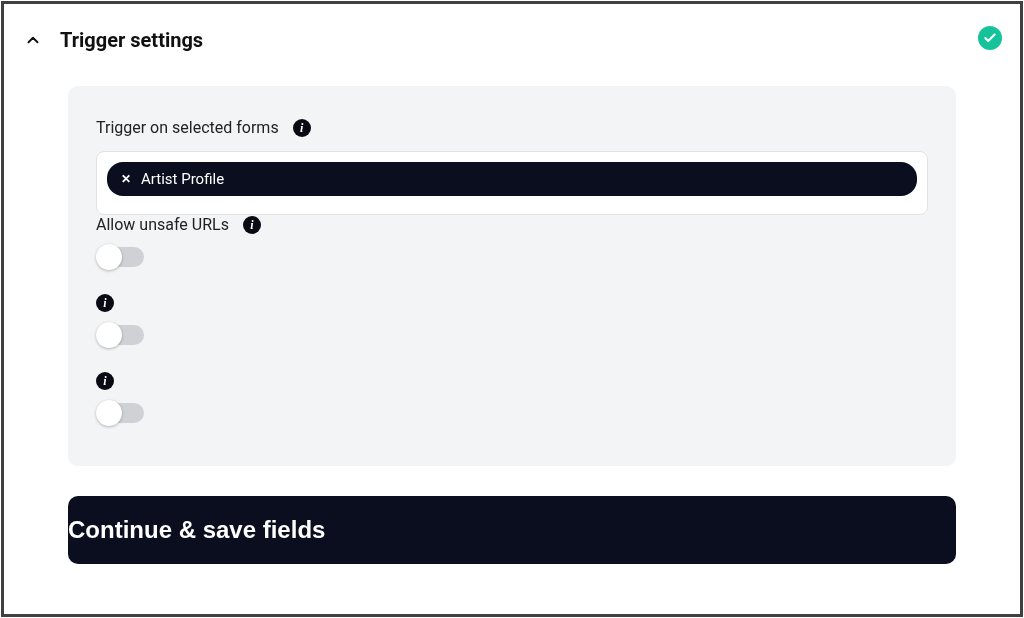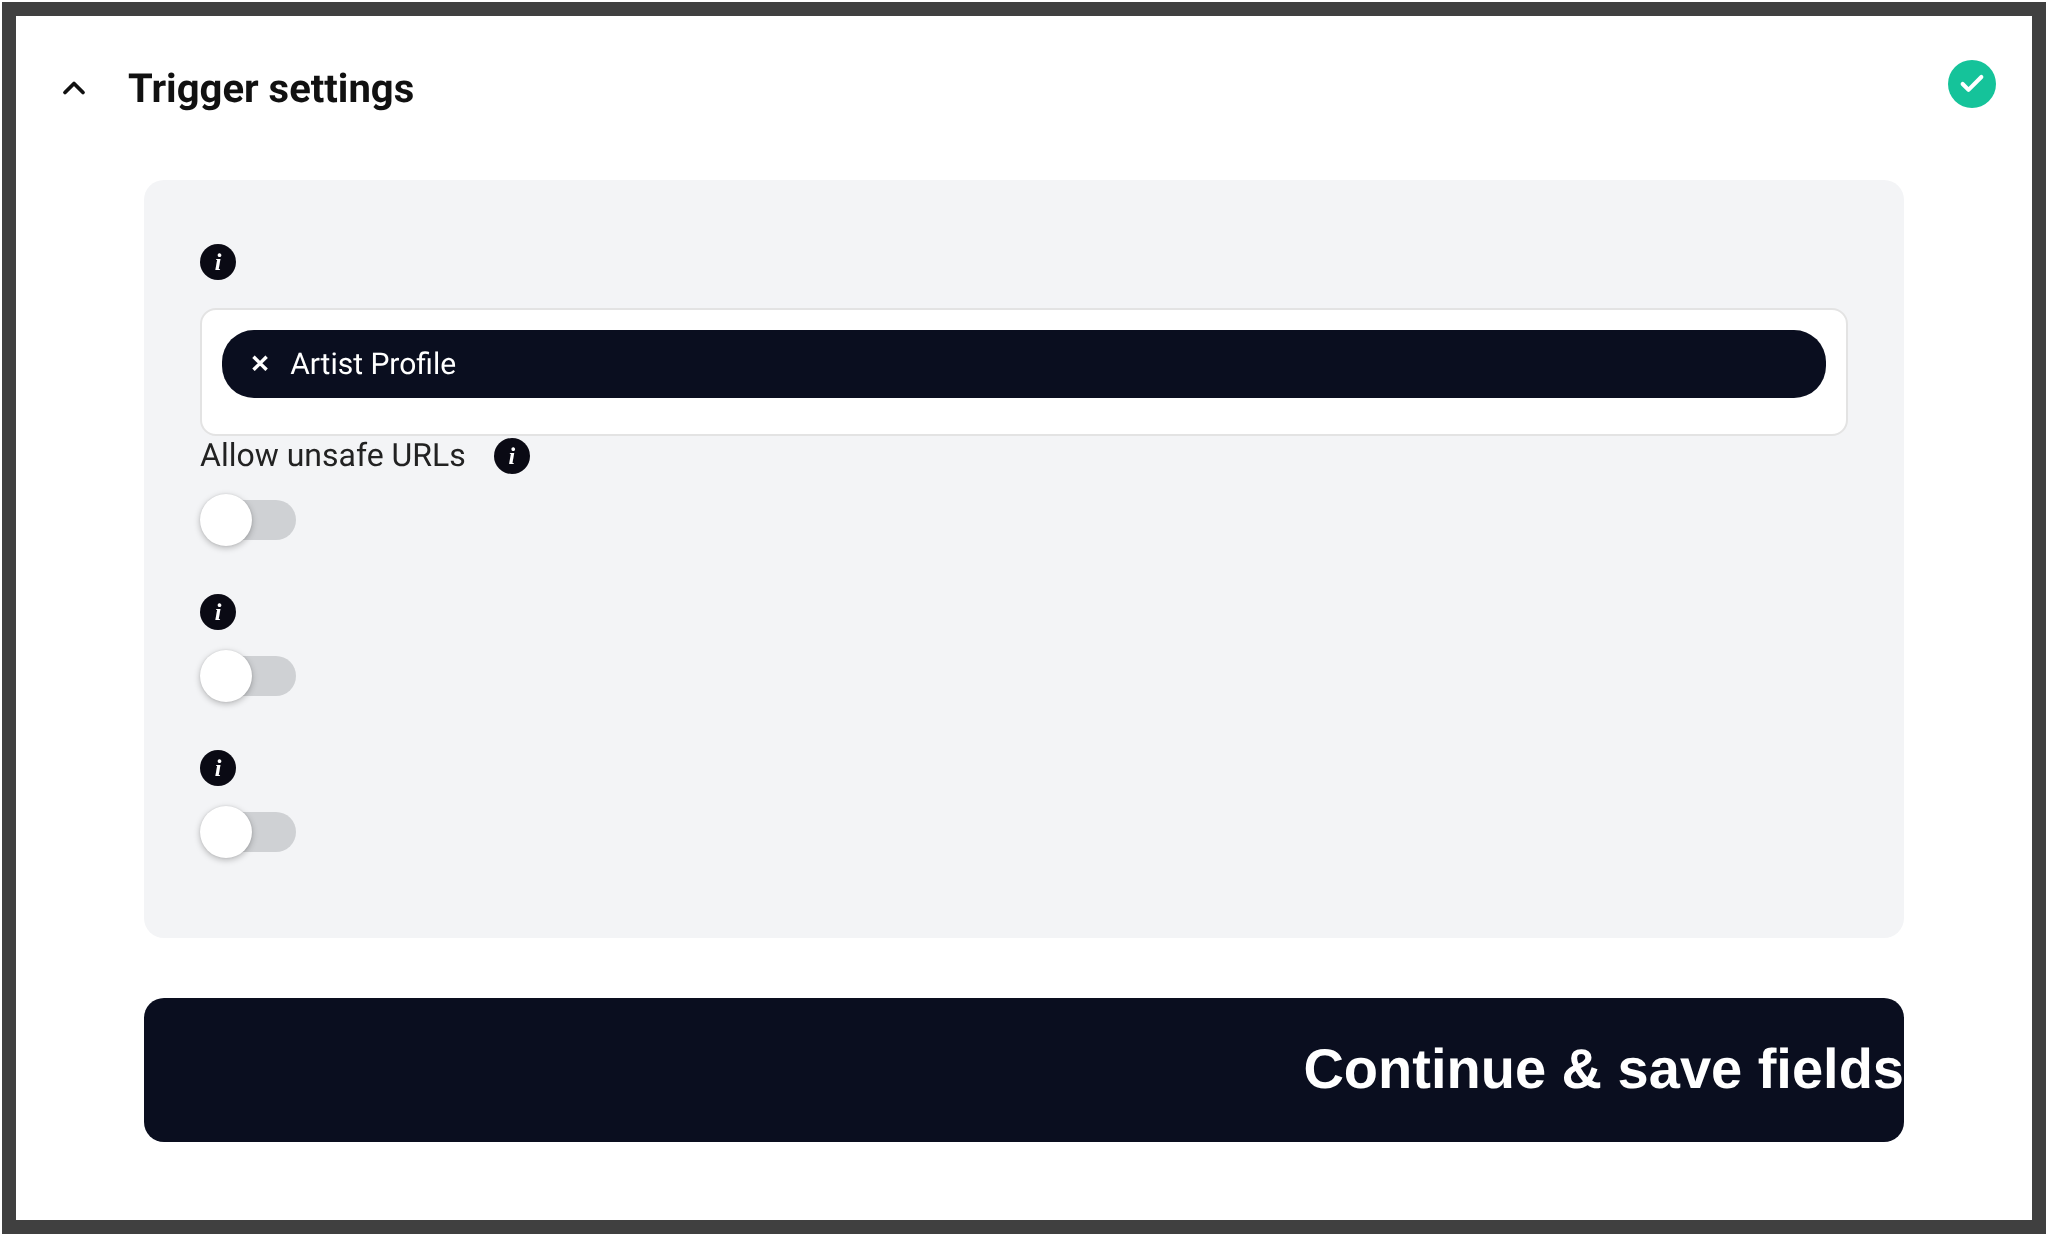--- a/index.html
+++ b/index.html
@@ -4,21 +4,21 @@
   <style>
     * { box-sizing: border-box; margin: 0; padding: 0; }
     body {
       font-family: -apple-system, BlinkMacSystemFont, "Segoe UI", Roboto, sans-serif;
       background: #fff;
       width: 1024px;
       height: 618px;
       overflow: hidden;
     }
     .container {
-      border: 7px solid #404040;
+      border: 3px solid #404040;
       width: 1022px;
       height: 616px;
       margin: 1px;
       position: relative;
     }
     .header-row {
       display: flex;
       align-items: center;
       padding: 24px 20px 18px 20px;
       position: relative;
@@ -134,25 +134,25 @@
       box-shadow: 0 1px 3px rgba(0,0,0,0.25), 0 0 1px rgba(0,0,0,0.1);
     }
     .cta-button {
       margin: 30px 64px 0 64px;
       background: #0a0e1f;
       color: #fff;
       border: none;
       border-radius: 10px;
       width: calc(100% - 128px);
       padding: 20px 0;
-      font-size: 28px;
+      font-size: 24px;
       font-weight: 700;
       cursor: pointer;
       display: block;
-      text-align: right;
+      text-align: left;
     }
   </style>
 </head>
 <body>
 
 <div class="container">
 
   <div class="header-row">
     <span class="chevron">
       <svg viewBox="0 0 24 24" fill="none" stroke="#111" stroke-width="2.5" stroke-linecap="round" stroke-linejoin="round">
@@ -164,20 +164,21 @@
       <svg viewBox="0 0 24 24" fill="none" stroke="#fff" stroke-width="3.5" stroke-linecap="round" stroke-linejoin="round">
         <polyline points="20 6 9 17 4 12"></polyline>
       </svg>
     </span>
   </div>
 
   <div class="panel">
 
     <div>
       <div class="field-row-label">
+        <span>Trigger on selected forms</span>
         <span class="info-icon">i</span>
       </div>
       <div class="multiselect">
         <div class="chip">
           <span class="chip-x">✕</span>
           <span>Artist Profile</span>
         </div>
       </div>
     </div>
 

